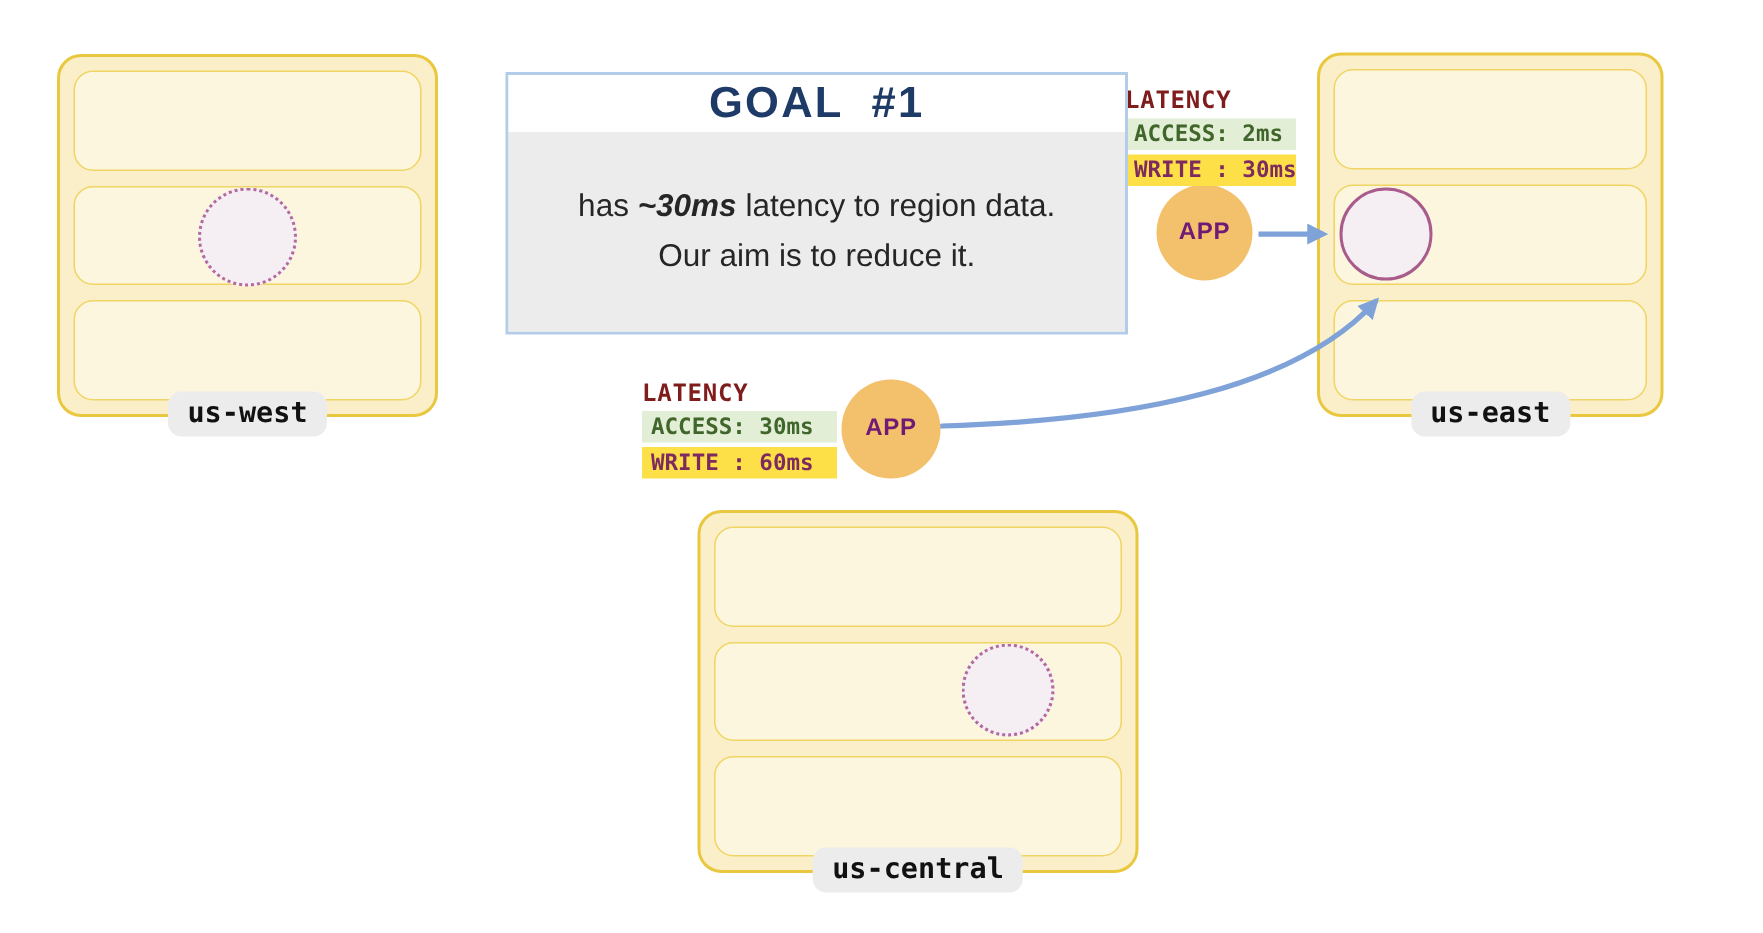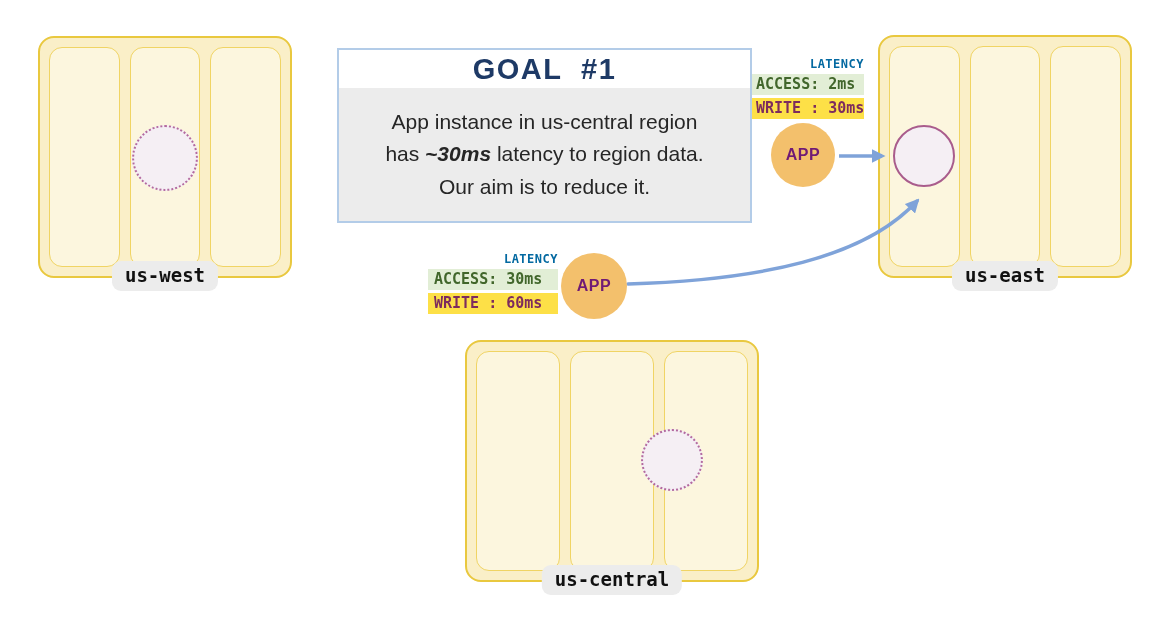--- a/index.html
+++ b/index.html
@@ -4,21 +4,21 @@
 <style>
   html,body{margin:0;padding:0;background:#fff;}
   .canvas{
     position:relative;width:1175px;height:622px;background:#ffffff;
     font-family:"Liberation Sans",sans-serif;overflow:hidden;
   }
   
   .region{
     position:absolute;background:#FAEFC8;border:2px solid #E9C83F;
     border-radius:16px;box-sizing:border-box;
-    display:flex;gap:10px;padding:9px;
+    display:flex;gap:10px;padding:9px;flex-direction:column;
   }
   .zone{
     flex:1;background:#FCF6DE;border:1.5px solid #F0D464;
     border-radius:13px;box-sizing:border-box;
   }
   .region-label{
     position:absolute;left:50%;bottom:-15px;transform:translateX(-50%);
     background:#ECECEC;border-radius:9px;padding:2px 13px;
     font-family:"DejaVu Sans Mono","Liberation Mono",monospace;
     font-weight:bold;font-size:19px;color:#111;white-space:nowrap;line-height:1.35;
@@ -52,21 +52,21 @@
     align-items:center;justify-content:center;
     font-size:21px;color:#262626;line-height:1.55;text-align:center;
   }
   .goal-body .em{font-weight:bold;font-style:italic;}
   
   .latency-panel{
     position:absolute;display:flex;flex-direction:column;gap:3px;
     font-family:"DejaVu Sans Mono","Liberation Mono",monospace;font-weight:bold;
   }
   .latency-title{
-    text-align:right;font-size:12px;color:#0369a1;letter-spacing:0.5px;
+    text-align:left;font-size:16px;color:#7f1d1d;letter-spacing:0.5px;
   }
   .latency-row{
     font-size:15px;padding:1px 6px;white-space:pre;line-height:1.25;
   }
   .row-access{background:#E2EED6;color:#41662B;}
   .row-write{background:#fde047;color:#7D2B5E;}
   
   .arrow-layer{position:absolute;left:0;top:0;pointer-events:none;}
 </style>
 </head>
@@ -74,21 +74,21 @@
 
 <div class="canvas">
 
   <div class="region" style="left:38px;top:36px;width:254px;height:242px;">
     <div class="zone"></div>
     <div class="zone"></div>
     <div class="zone"></div>
     <div class="region-label">us-west</div>
   </div>
 
-  <div class="region" style="left:878px;top:35px;width:254px;height:243px;justify-content:flex-end;">
+  <div class="region" style="left:878px;top:35px;width:231px;height:243px;justify-content:flex-end;">
     <div class="zone"></div>
     <div class="zone"></div>
     <div class="zone"></div>
     <div class="region-label">us-east</div>
   </div>
 
   <div class="region" style="left:465px;top:340px;width:294px;height:242px;">
     <div class="zone"></div>
     <div class="zone"></div>
     <div class="zone"></div>
@@ -122,21 +122,20 @@
     <div class="latency-title">LATENCY</div>
     <div class="latency-row row-access">ACCESS: 30ms</div>
     <div class="latency-row row-write">WRITE : 60ms</div>
   </div>
 
   <div class="goal-card">
     <div class="goal-header">
       <span class="goal-title">GOAL  #1</span>
     </div>
     <div class="goal-body">
-      <div>App instance in us-central region</div>
       <div>
         <span>has </span><span class="em">~30ms</span><span> latency to region data.</span>
       </div>
       <div>Our aim is to reduce it.</div>
     </div>
   </div>
 
 </div>
 
 </body></html>

